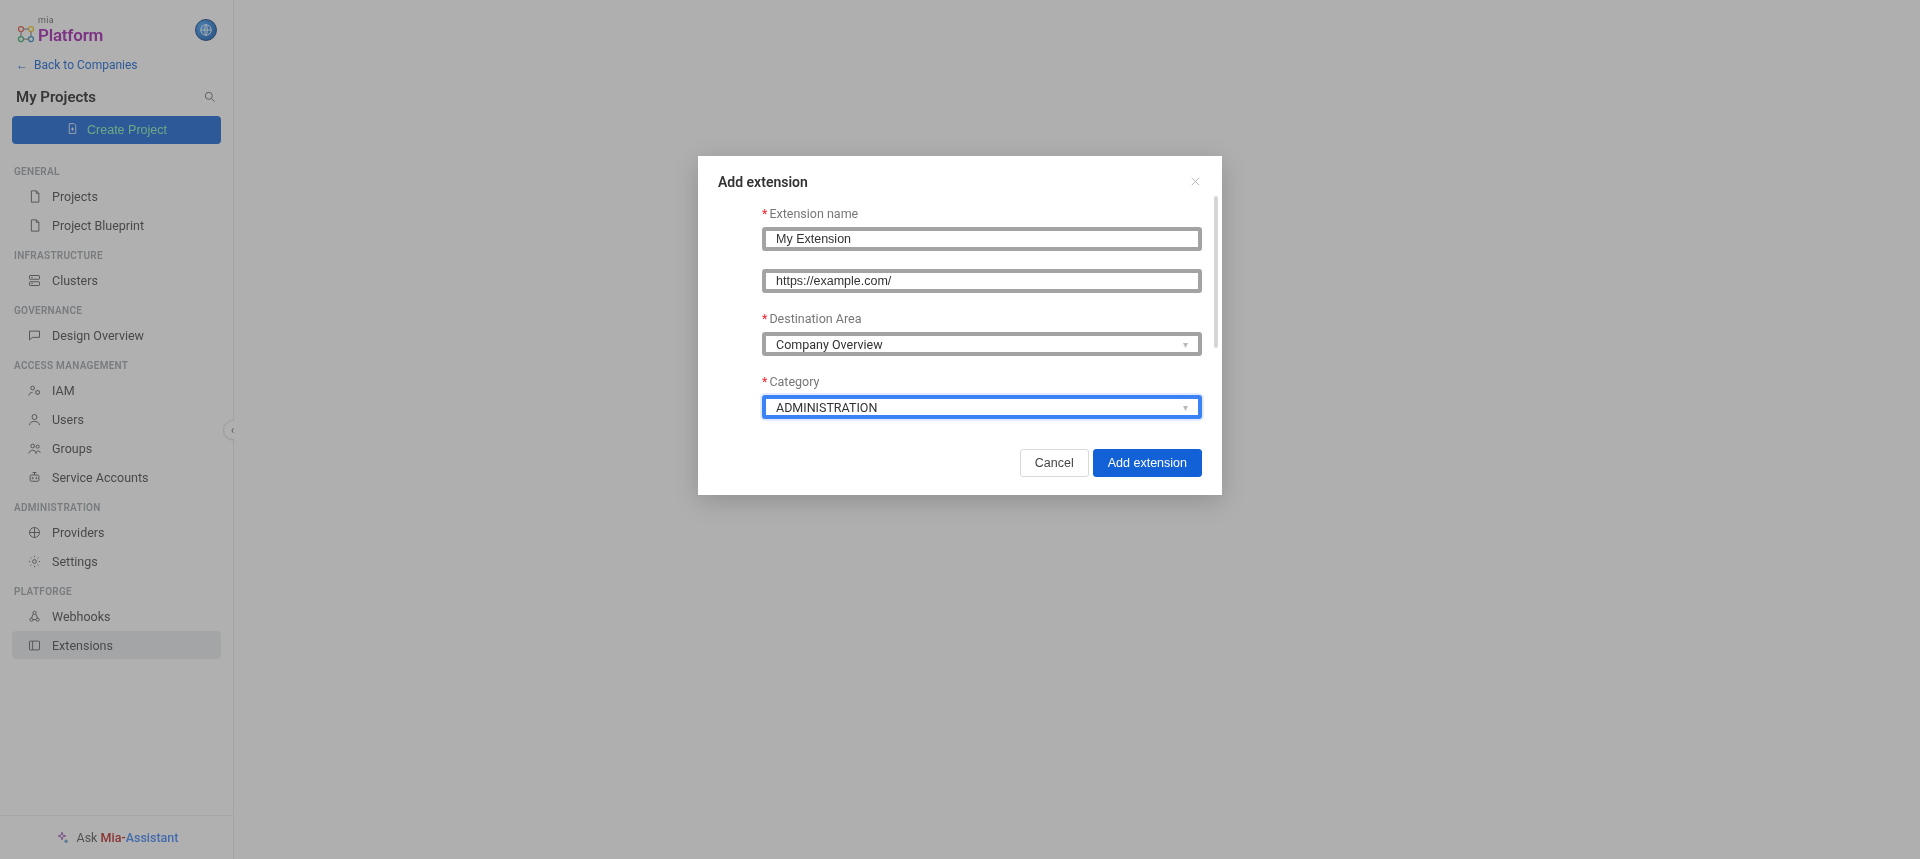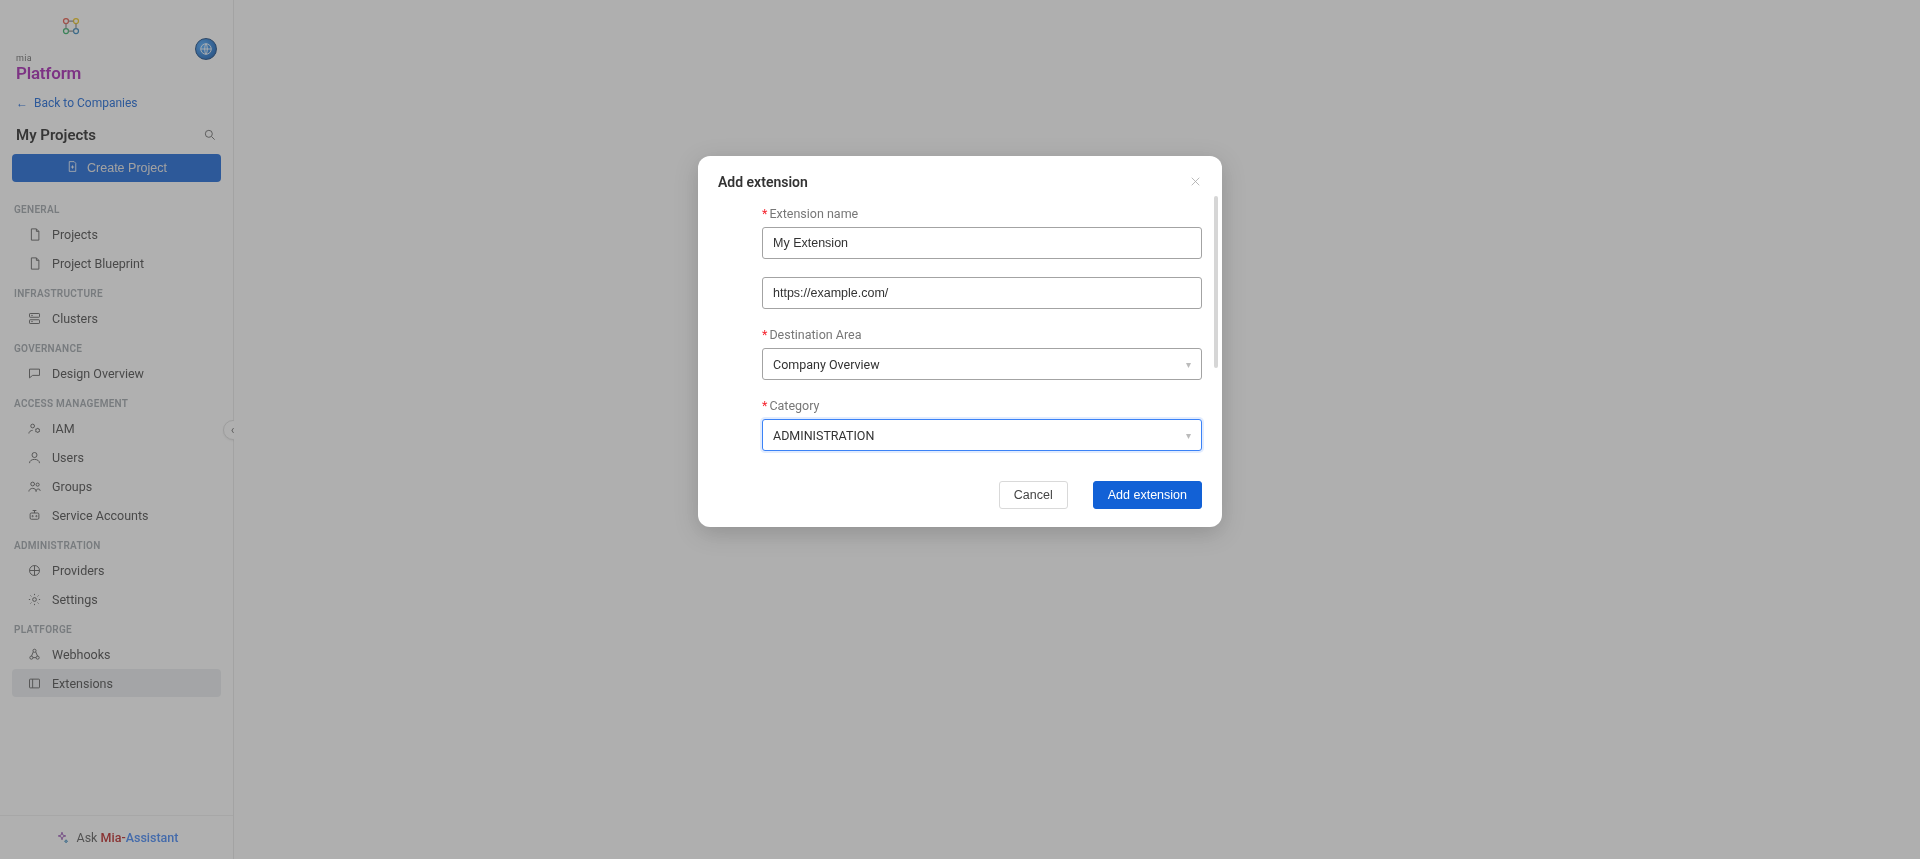--- a/index.html
+++ b/index.html
@@ -2,36 +2,36 @@
 <html><head>
 <meta charset="utf-8">
 <style>
   * { box-sizing: border-box; margin: 0; padding: 0; }
   html, body { height: 100%; font-family: -apple-system, BlinkMacSystemFont, "Segoe UI", Roboto, "Helvetica Neue", Arial, sans-serif; font-size: 13px; color: #333; background:#fff; }
   .app { display:flex; height:100vh; width:100vw; position:relative; }
   
   
   .sidebar { width:234px; background:#fff; border-right:1px solid #e8e8e8; display:flex; flex-direction:column; position:relative; }
   .sb-header { padding:16px 16px 10px 16px; display:flex; align-items:center; justify-content:space-between; }
-  .logo { display:flex; align-items:flex-end; gap:18px;flex-direction:column; }
+  .logo { display:flex; align-items:flex-end; gap:2px; }
   .logo-mark svg { display:block; }
   .logo-text-wrap { display:flex; flex-direction:column; line-height:1; }
   .logo-mia { font-size:9px; color:#666; letter-spacing:0.3px; margin-bottom:2px;}
   .logo-plat { font-size:17px; font-weight:600; color:#a21caf; letter-spacing:-0.2px;}
   .globe-badge { width:22px; height:22px; border-radius:50%; background: radial-gradient(circle at 35% 35%, #4aa8ff 0%, #1566c0 70%, #0d3f7a 100%); border:1px solid #0d3f7a; display:flex; align-items:center; justify-content:center; color:#fff; font-size:11px; }
   
   .back-link { padding:4px 16px 10px 16px; }
   .back-link a { color:#1261d6; font-size:12px; text-decoration:none; display:flex; align-items:center; gap:6px; }
   
   .company-row { padding:6px 16px 10px 16px; display:flex; align-items:center; justify-content:space-between; }
   .company-name { font-size:15px; font-weight:600; color:#222; }
   .search-icn { color:#555; cursor:pointer; display:flex; }
   
   .create-btn-wrap { padding:0 12px 12px 12px; }
-  .create-btn { width:100%; height:28px; background:#1261d6; color:#e5e5e5; border:none; border-radius:4px; font-size:12.5px; font-weight:500; display:flex; align-items:center; justify-content:center; gap:8px; cursor:pointer; }
+  .create-btn { width:100%; height:28px; background:#1261d6; color:#86efac; border:none; border-radius:4px; font-size:12.5px; font-weight:500; display:flex; align-items:center; justify-content:center; gap:8px; cursor:pointer; }
   
   .nav { flex:1; overflow-y:auto; padding-bottom:6px; }
   .nav-section-title { padding:10px 14px 4px 14px; font-size:10px; font-weight:600; color:#9aa0a6; letter-spacing:0.3px; text-transform:uppercase; }
   .nav-item { display:flex; align-items:center; gap:10px; padding:6px 14px; margin:1px 12px; border-radius:4px; color:#444; font-size:12.5px; cursor:pointer; }
   .nav-item.active { background:#e9ecef; }
   .nav-item .icn { width:16px; height:16px; display:flex; align-items:center; justify-content:center; color:#555; flex-shrink:0;}
   .nav-item .icn svg { width:15px; height:15px; stroke:#555; }
   
   .collapse-handle { position:absolute; right:-10px; top:50%; transform:translateY(-50%); width:20px; height:20px; border-radius:50%; background:#fff; border:1px solid #ddd; display:flex; align-items:center; justify-content:center; cursor:pointer; color:#666; box-shadow:0 1px 2px rgba(0,0,0,0.08);}
   .collapse-handle:after { content:"‹"; font-size:12px; line-height:1; margin-left:-1px;}
@@ -42,36 +42,36 @@
   .assistant-row .brand-m { color:#b91c1c; font-weight:500;}
   .assistant-row .brand-a { color:#3b82f6; font-weight:500;}
   
   
   .main { flex:1; background:#fdfdfd; position:relative; }
   
   
   .overlay { position:fixed; inset:0; background:rgba(80,80,80,0.45); display:flex; align-items:flex-start; justify-content:center; padding-top:156px; }
   
   
-  .modal { width:524px; background:#fff; border-radius:12px; box-shadow:0 6px 24px rgba(0,0,0,0.18); overflow:hidden; }
+  .modal { width:524px; background:#fff; border-radius:0; box-shadow:0 6px 24px rgba(0,0,0,0.18); overflow:hidden; }
   .modal-header { padding:18px 20px 6px 20px; display:flex; align-items:center; justify-content:space-between; }
   .modal-title { font-size:14px; font-weight:600; color:#333; }
   .modal-close { color:#aaa; cursor:pointer; font-size:14px; line-height:1; }
   .modal-body { padding:10px 20px 4px 20px; position:relative;margin-left:44px;}
   .scroll-track { position:absolute; right:4px; top:0; bottom:0; width:6px; }
   .scroll-thumb { position:absolute; right:0; top:0; width:4px; height:62%; background:#d6d6d6; border-radius:3px;}
   .form-field { margin-bottom:18px; }
   .form-label { font-size:12.5px; color:#777; margin-bottom:6px; display:block; }
   .req { color:#f5222d; margin-right:2px; }
-  .form-input, .form-select { width:100%; height:32px; border:1px solid #a3a3a3; border-radius:3px; padding:0 10px; font-size:12.5px; color:#333; background:#fff; outline:none; }
+  .form-input, .form-select { width:100%; height:24px; border:4px solid #a3a3a3; border-radius:3px; padding:0 10px; font-size:12.5px; color:#333; background:#fff; outline:none; }
   .form-input::placeholder { color:#aaa; }
   .form-select { display:flex; align-items:center; justify-content:space-between; cursor:pointer; position:relative; }
   .form-select .caret { color:#bbb; font-size:10px; }
   .form-select.focused { border-color:#3b82f6; box-shadow:0 0 0 2px rgba(59,130,246,0.15); }
-  .modal-footer { padding:8px 20px 18px 20px; display:flex; justify-content:flex-end; gap:25px; }
+  .modal-footer { padding:8px 20px 18px 20px; display:flex; justify-content:flex-end; gap:4px; }
   .btn { height:28px; padding:0 14px; border-radius:3px; font-size:12.5px; cursor:pointer; display:inline-flex; align-items:center; justify-content:center; }
   .btn-default { background:#fff; border:1px solid #d9d9d9; color:#444; }
   .btn-primary { background:#1261d6; border:1px solid #1261d6; color:#fff; }
   
   svg { stroke-width:1.5; fill:none; }
 </style>
 </head>
 <body>
 
 <div class="app">

